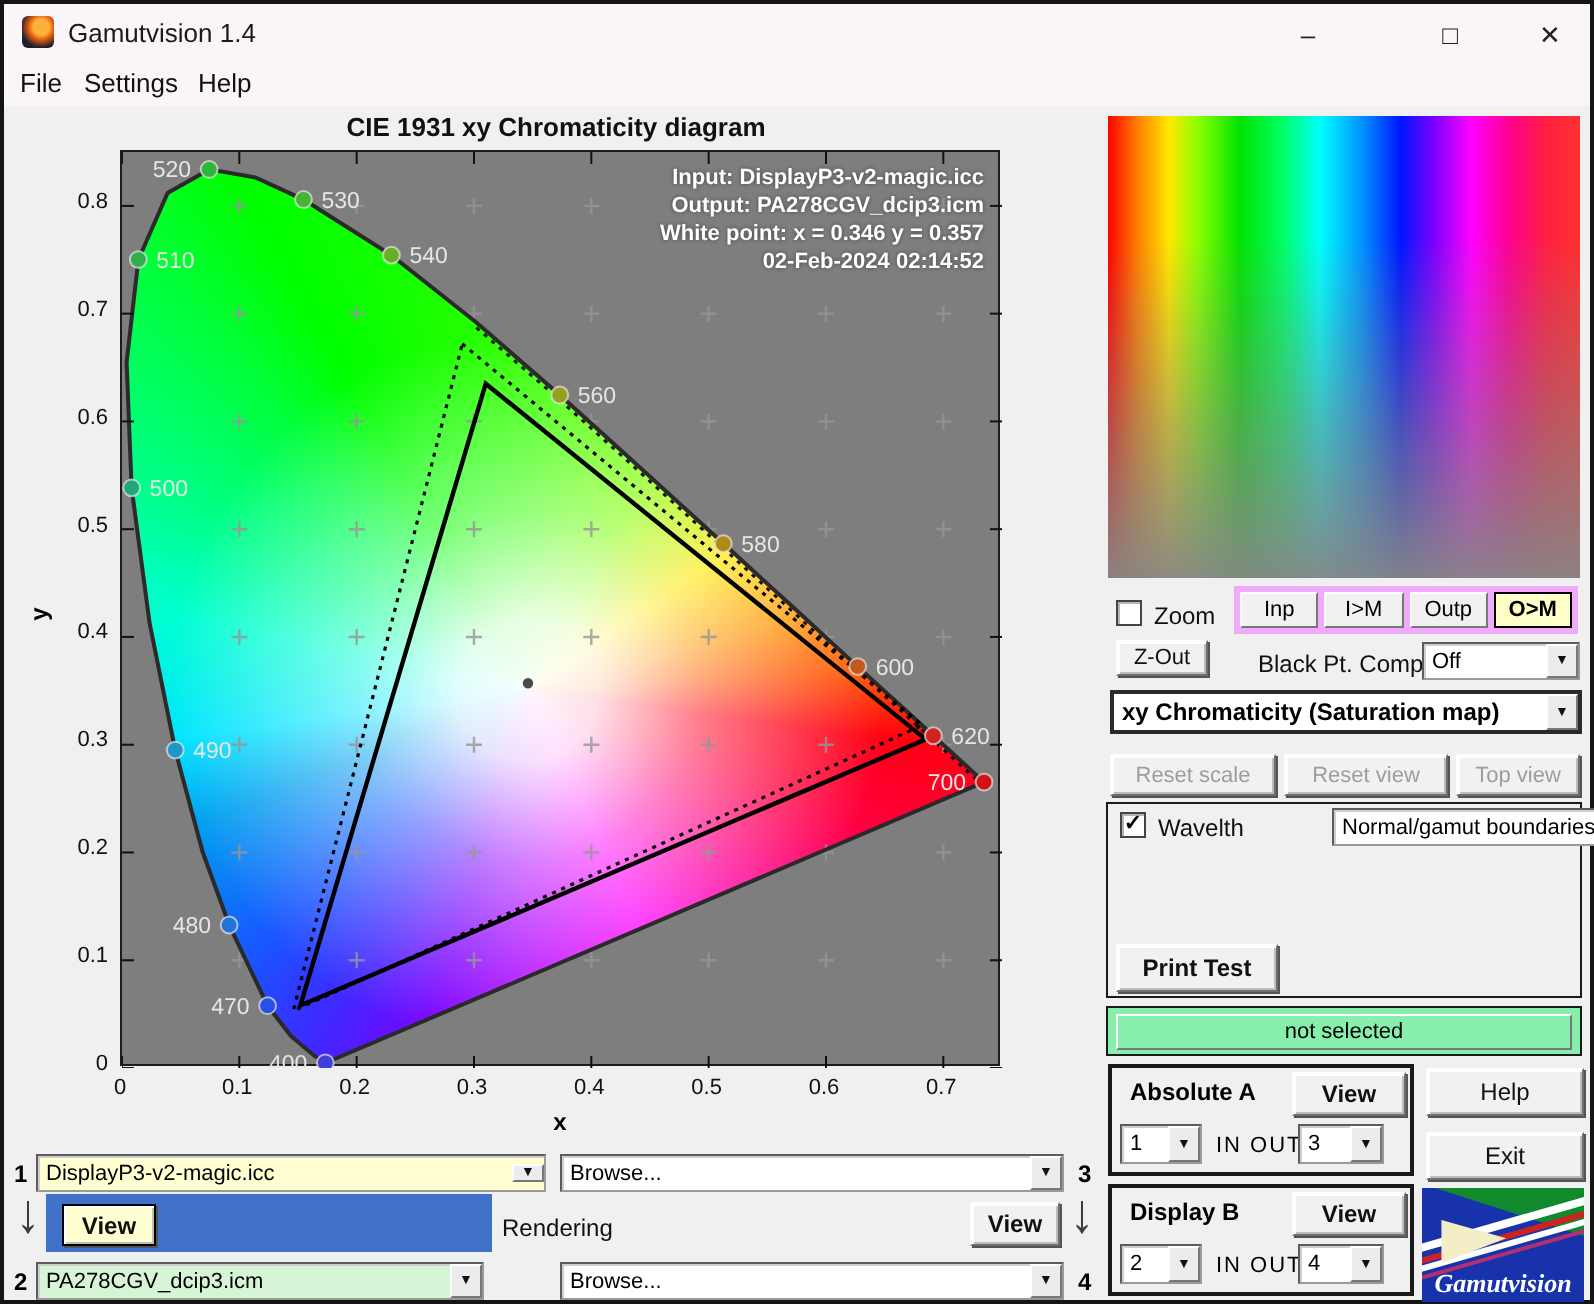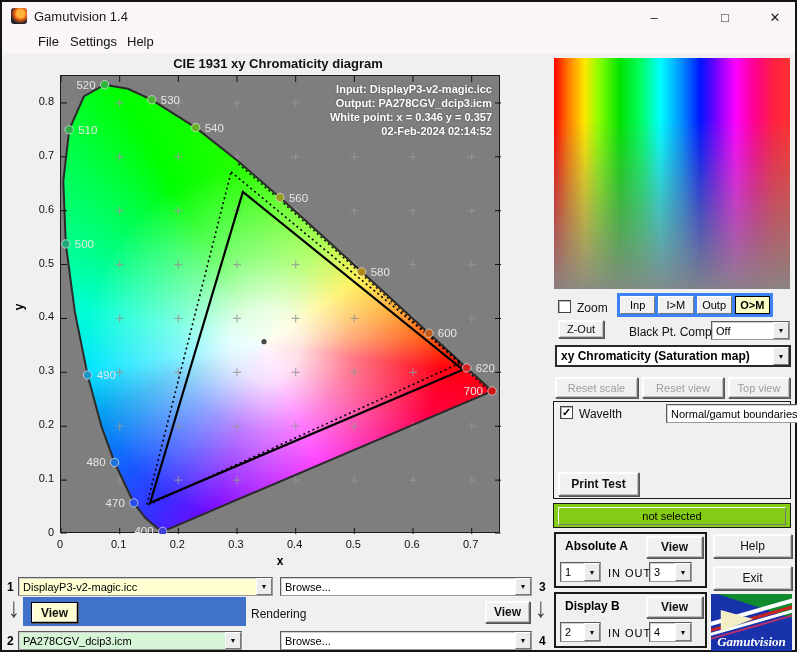--- a/index.html
+++ b/index.html
@@ -10,21 +10,21 @@
 
   
   #titlebar { position:absolute; left:0; top:0; width:793px; height:28px; background:#f9f5f8; }
   #app-icon { position:absolute; left:9px; top:6px; width:16px; height:16px; border-radius:3px;
       background: radial-gradient(circle at 60% 35%, #ffb03a 0 28%, #e05a10 45%, #20202a 72%); }
   #title-text { position:absolute; left:32px; top:7px; font-size:13px; color:#1a1a1a; }
   .wbtn { position:absolute; top:4px; width:34px; height:22px; display:flex; align-items:center;
           justify-content:center; font-size:13px; color:#222; }
   #btn-min { left:635px; } #btn-max { left:706px; } #btn-close { left:756px; }
   #menubar { position:absolute; left:0; top:28px; width:793px; height:23px; background:#f9f5f8; }
-  .menu-item { position:absolute; top:4px; font-size:13px; color:#111;margin-left:28px; }
+  .menu-item { position:absolute; top:4px; font-size:13px; color:#111; }
   #menu-file { left:8px; } #menu-settings { left:40px; } #menu-help { left:97px; }
 
   
   #chart-title { position:absolute; left:56px; top:54px; width:440px; text-align:center;
                  font-weight:bold; font-size:13px; color:#111; }
   #plot { position:absolute; left:58px; top:73px; width:440px; height:458px;
           background:#7e7e7e; border:1px solid #1c1c1c; }
   #conic { position:absolute; left:0; top:0; width:440px; height:458px;
     background:
       radial-gradient(circle at 46.1% 58.6%, rgba(255,255,255,0.97) 0%, rgba(255,255,255,0.88) 10%,
@@ -68,30 +68,30 @@
   .groupbox { position:absolute; border:2px solid #1a1a1a; background:#f0f0f0; }
 
   
   #gradient-panel { position:absolute; left:552px; top:56px; width:236px; height:231px;
     background:
       linear-gradient(to bottom, rgba(130,130,130,0) 0%, rgba(130,130,130,0) 26%,
         rgba(131,131,131,0.55) 68%, rgba(134,134,134,0.95) 100%),
       linear-gradient(to right, #ff0000 0%, #ff7a00 6%, #ffe800 13%, #8cff00 19%,
         #00e400 28%, #00ff66 37%, #00ffff 45%, #0090ff 54%, #0015ff 62%, #7a00ff 69%,
         #ff00ff 77%, #ff0090 85%, #ff2040 93%, #ff3030 100%); }
-  #io-frame { position:absolute; left:615px; top:291px; width:156px; height:24px; background:#3b82f6;
+  #io-frame { position:absolute; left:615px; top:291px; width:172px; height:24px; background:#f0abfc;
               display:flex; gap:3px; padding:3px; }
   .io-btn { flex:1; display:flex; align-items:center; justify-content:center; background:#f1f1f1;
             border:1px solid #777; border-top-color:#fff; border-left-color:#fff; font-size:11px; }
   .io-btn.active { background:#ffffc8; font-weight:bold; border-color:#000; }
   #map-combo { left:553px; top:343px; width:236px; height:22px; border:2px solid #2a2a2a;
                box-shadow:none; }
   #map-combo .val { font-weight:bold; font-size:12px; }
   #status-box { position:absolute; left:551px; top:501px; width:238px; height:25px;
-                border:1px solid #1a1a1a; background:#84cc16; }
+                border:1px solid #1a1a1a; background:#86efac; }
   #status-inner { position:absolute; left:4px; top:3px; width:228px; height:18px;
                   border:1px solid #777; border-top-color:#fff; border-left-color:#fff;
                   display:flex; align-items:center; justify-content:center; font-size:11px; }
   .grp-title { position:absolute; font-weight:bold; font-size:12px; }
   .inout { position:absolute; font-size:11px; letter-spacing:1px; }
 
   
   .numlbl { position:absolute; font-weight:bold; font-size:12px; }
   .flow-arrow { position:absolute; font-size:24px; font-weight:bold; color:#3c3c3c;
                 transform:scaleY(1.15); }
@@ -359,21 +359,21 @@
     <div class="green-tri"></div>
     <div class="stripe s1"></div>
     <div class="stripe s2"></div>
     <div class="stripe s3"></div>
     <div class="stripe s4"></div>
     <div class="cream-tri"></div>
     <div class="logo-text">Gamutvision</div>
   </div>
 
   <div class="numlbl" style="left:5px; top:578px;">1</div>
-  <div class="combo yellow" style="left:16px; top:575px; width:255px; height:19px;">
+  <div class="combo yellow" style="left:16px; top:575px; width:255px; height:19px;align-items:center;">
     <div class="val">DisplayP3-v2-magic.icc</div>
     <div class="dd">▼</div>
   </div>
   <div class="combo" style="left:278px; top:575px; width:252px; height:19px;">
     <div class="val">Browse...</div>
     <div class="dd">▼</div>
   </div>
   <div class="numlbl" style="left:537px; top:578px;">3</div>
 
   <div class="flow-arrow" style="left:6px; top:592px;">↓</div>

